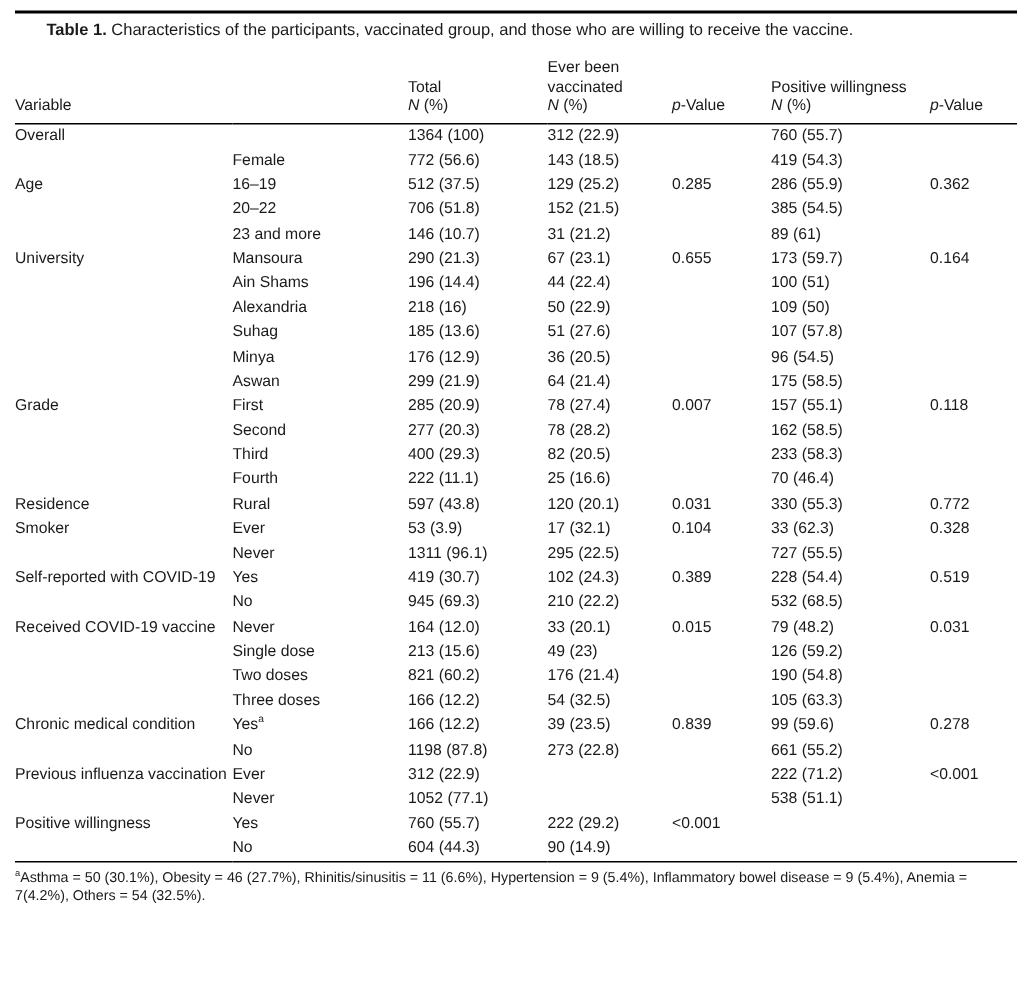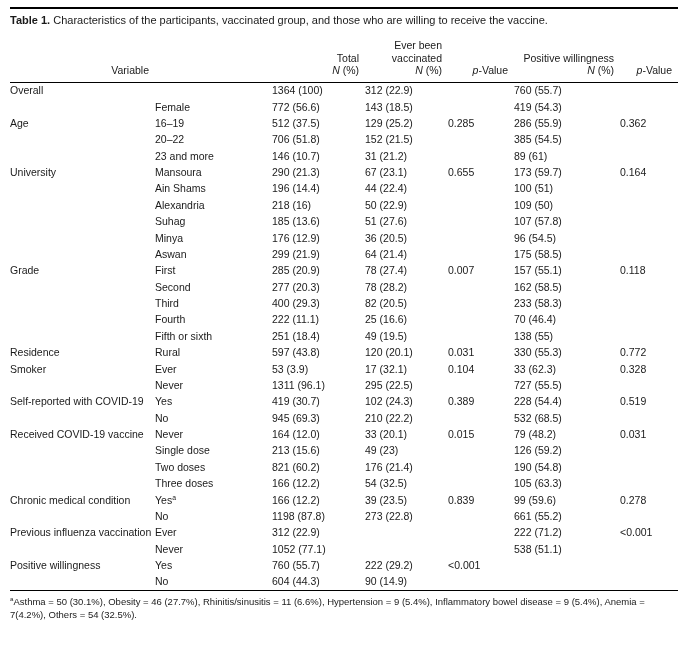--- a/index.html
+++ b/index.html
@@ -12,31 +12,31 @@
     overflow: hidden;
   }
   .page { padding: 7px 10px 0 10px; }
 
   .caption {
     border-top: 2px solid #000;
     padding: 5px 0 10px 0;
     font-size: 11px;
     line-height: 13px;
   }
-  .caption .bold { font-weight: bold; }
+  .caption .bold { font-weight: bold; margin-left: 21px; }
 
   table {
     width: 668px;
     table-layout: fixed;
     border-collapse: collapse;
     border-bottom: 1px solid #000;
     font-size: 10.5px;
   }
   thead th {
-    text-align: right;
+    text-align: left;
     font-weight: normal;
     vertical-align: bottom;
     border-bottom: 1px solid #000;
     padding: 2px 6px 5px 0;
     line-height: 12.5px;
   }
   thead .it { font-style: italic; }
   tbody td {
     padding: 1.7px 4px 1.7px 0;
     line-height: 13px;
@@ -229,29 +229,20 @@
         <tr>
           <td></td>
           <td>Fourth</td>
           <td>222 (11.1)</td>
           <td>25 (16.6)</td>
           <td></td>
           <td>70 (46.4)</td>
           <td></td>
         </tr>
         <tr>
-          <td></td>
-          <td>Fifth or sixth</td>
-          <td>251 (18.4)</td>
-          <td>49 (19.5)</td>
-          <td></td>
-          <td>138 (55)</td>
-          <td></td>
-        </tr>
-        <tr>
           <td>Residence</td>
           <td>Rural</td>
           <td>597 (43.8)</td>
           <td>120 (20.1)</td>
           <td>0.031</td>
           <td>330 (55.3)</td>
           <td>0.772</td>
         </tr>
         <tr>
           <td>Smoker</td>

